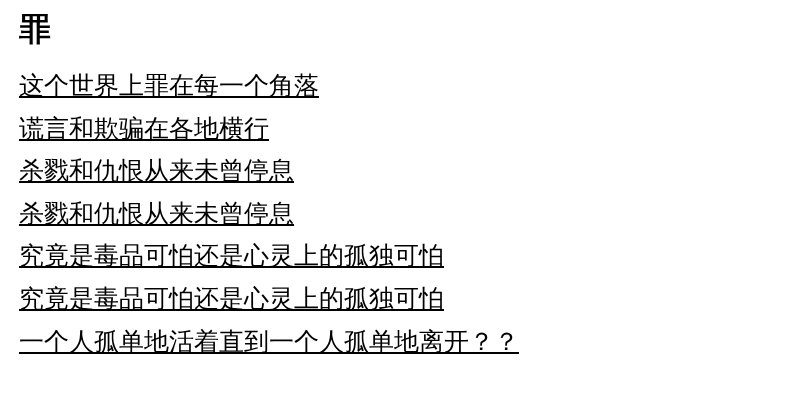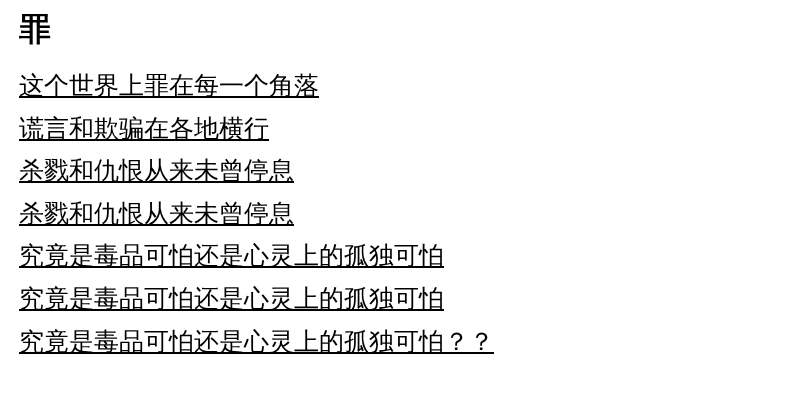--- a/index.html
+++ b/index.html
@@ -44,15 +44,15 @@
 
 <div class="page">
   <h1 class="title">罪</h1>
   <div class="lines">
     <div class="line">这个世界上罪在每一个角落</div>
     <div class="line">谎言和欺骗在各地横行</div>
     <div class="line">杀戮和仇恨从来未曾停息</div>
     <div class="line">杀戮和仇恨从来未曾停息</div>
     <div class="line">究竟是毒品可怕还是心灵上的孤独可怕</div>
     <div class="line">究竟是毒品可怕还是心灵上的孤独可怕</div>
-    <div class="line">究竟是毒品可怕还是心灵上的孤独可怕？？</div>
+    <div class="line">一个人孤单地活着直到一个人孤单地离开？？</div>
   </div>
 </div>
 
 </body></html>

